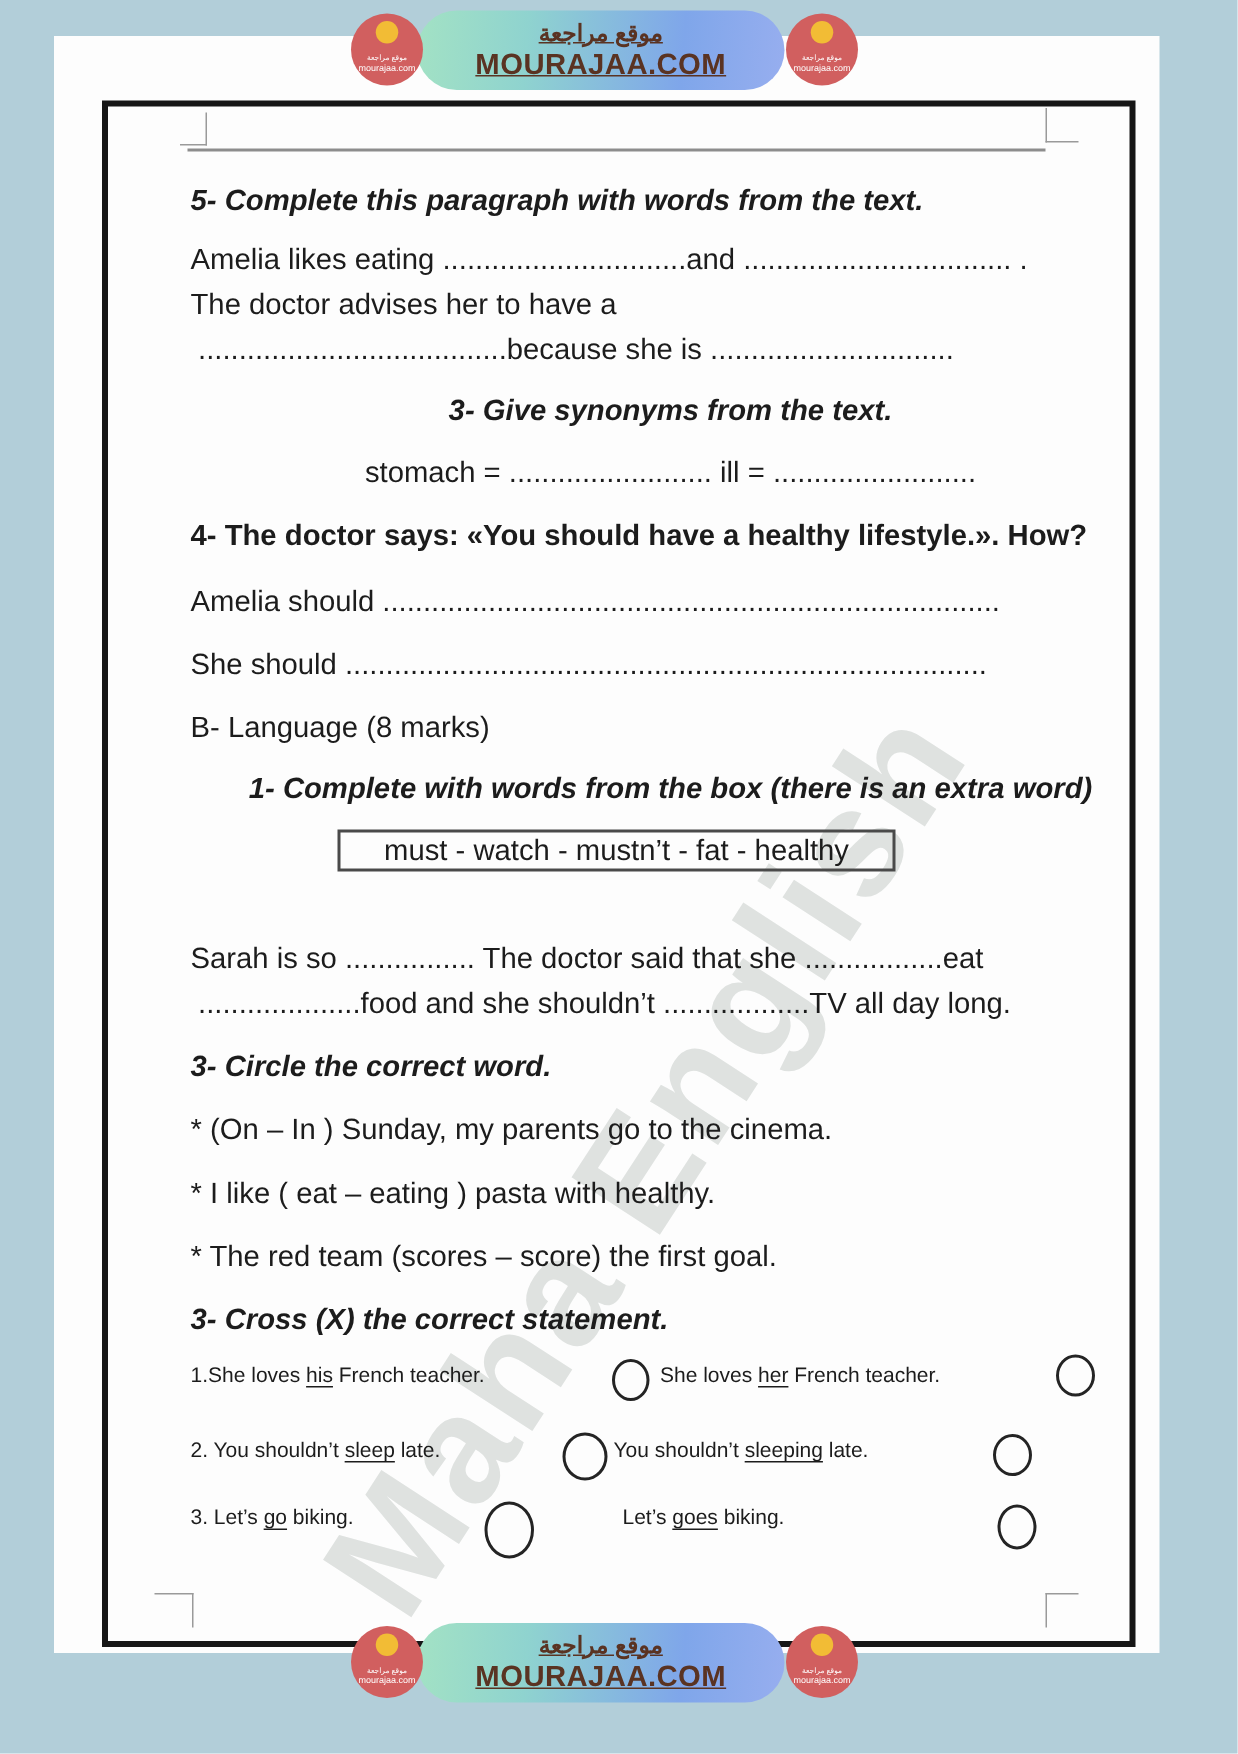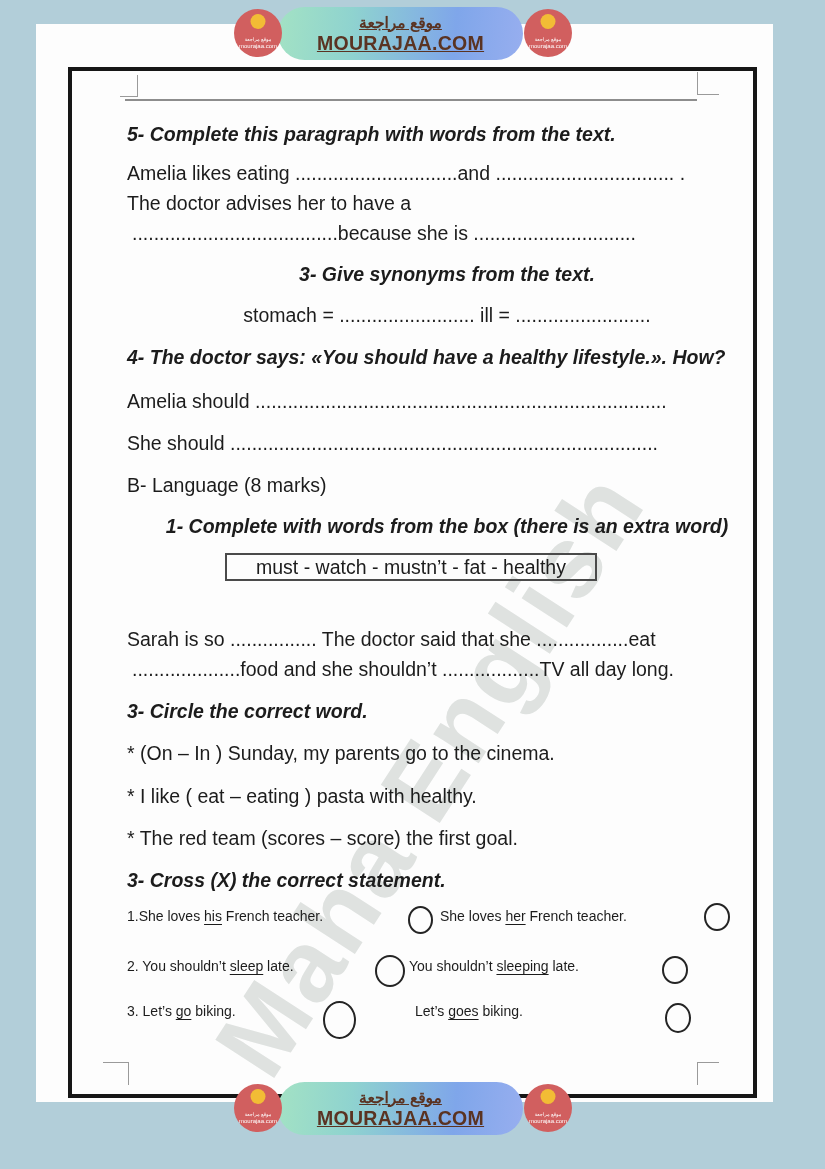--- a/index.html
+++ b/index.html
@@ -20,21 +20,21 @@
   .crop.bl{left:67px;top:1038px;width:25px;height:22px;border-top:1px solid #9a9a9a;border-right:1px solid #9a9a9a;}
   .crop.br{left:661px;top:1038px;width:21px;height:22px;border-top:1px solid #9a9a9a;border-left:1px solid #9a9a9a;}
   
   .watermark{position:absolute;left:-56px;top:685px;width:900px;height:130px;line-height:130px;
     text-align:center;font-size:102px;font-weight:bold;color:#cdd2cf;opacity:.62;
     transform:rotate(-57deg);transform-origin:center;white-space:nowrap;letter-spacing:3px;pointer-events:none;}
   
   .content{position:absolute;left:91px;top:95px;width:640px;}
   .content p{margin:0;font-size:19.5px;line-height:30px;white-space:nowrap;}
   .h{font-weight:bold;font-style:italic;font-size:20px;}
-  .hb{font-weight:bold;font-size:20px;font-style:italic;}
+  .hb{font-weight:bold;font-size:20px;}
   .big{font-size:20px;}
   .indent{padding-left:5px;}
   .mt9{margin-top:9px!important;}  .mt11{margin-top:11px!important;text-align:center;}
   .mt12{margin-top:12px!important;} .mt13{margin-top:13px!important;}
   .mt14{margin-top:14px!important;} .mt43{margin-top:43px!important;}
   .word-box{margin:12px 0 0 98px;width:372px;height:28px;border:2px solid #4a4a4a;
     box-sizing:border-box;text-align:center;line-height:24px;font-size:19.5px;white-space:nowrap;}
   
   .row{position:relative;margin-top:8px;}
   .row .t{position:absolute;top:5px;white-space:nowrap;font-size:14px;}

